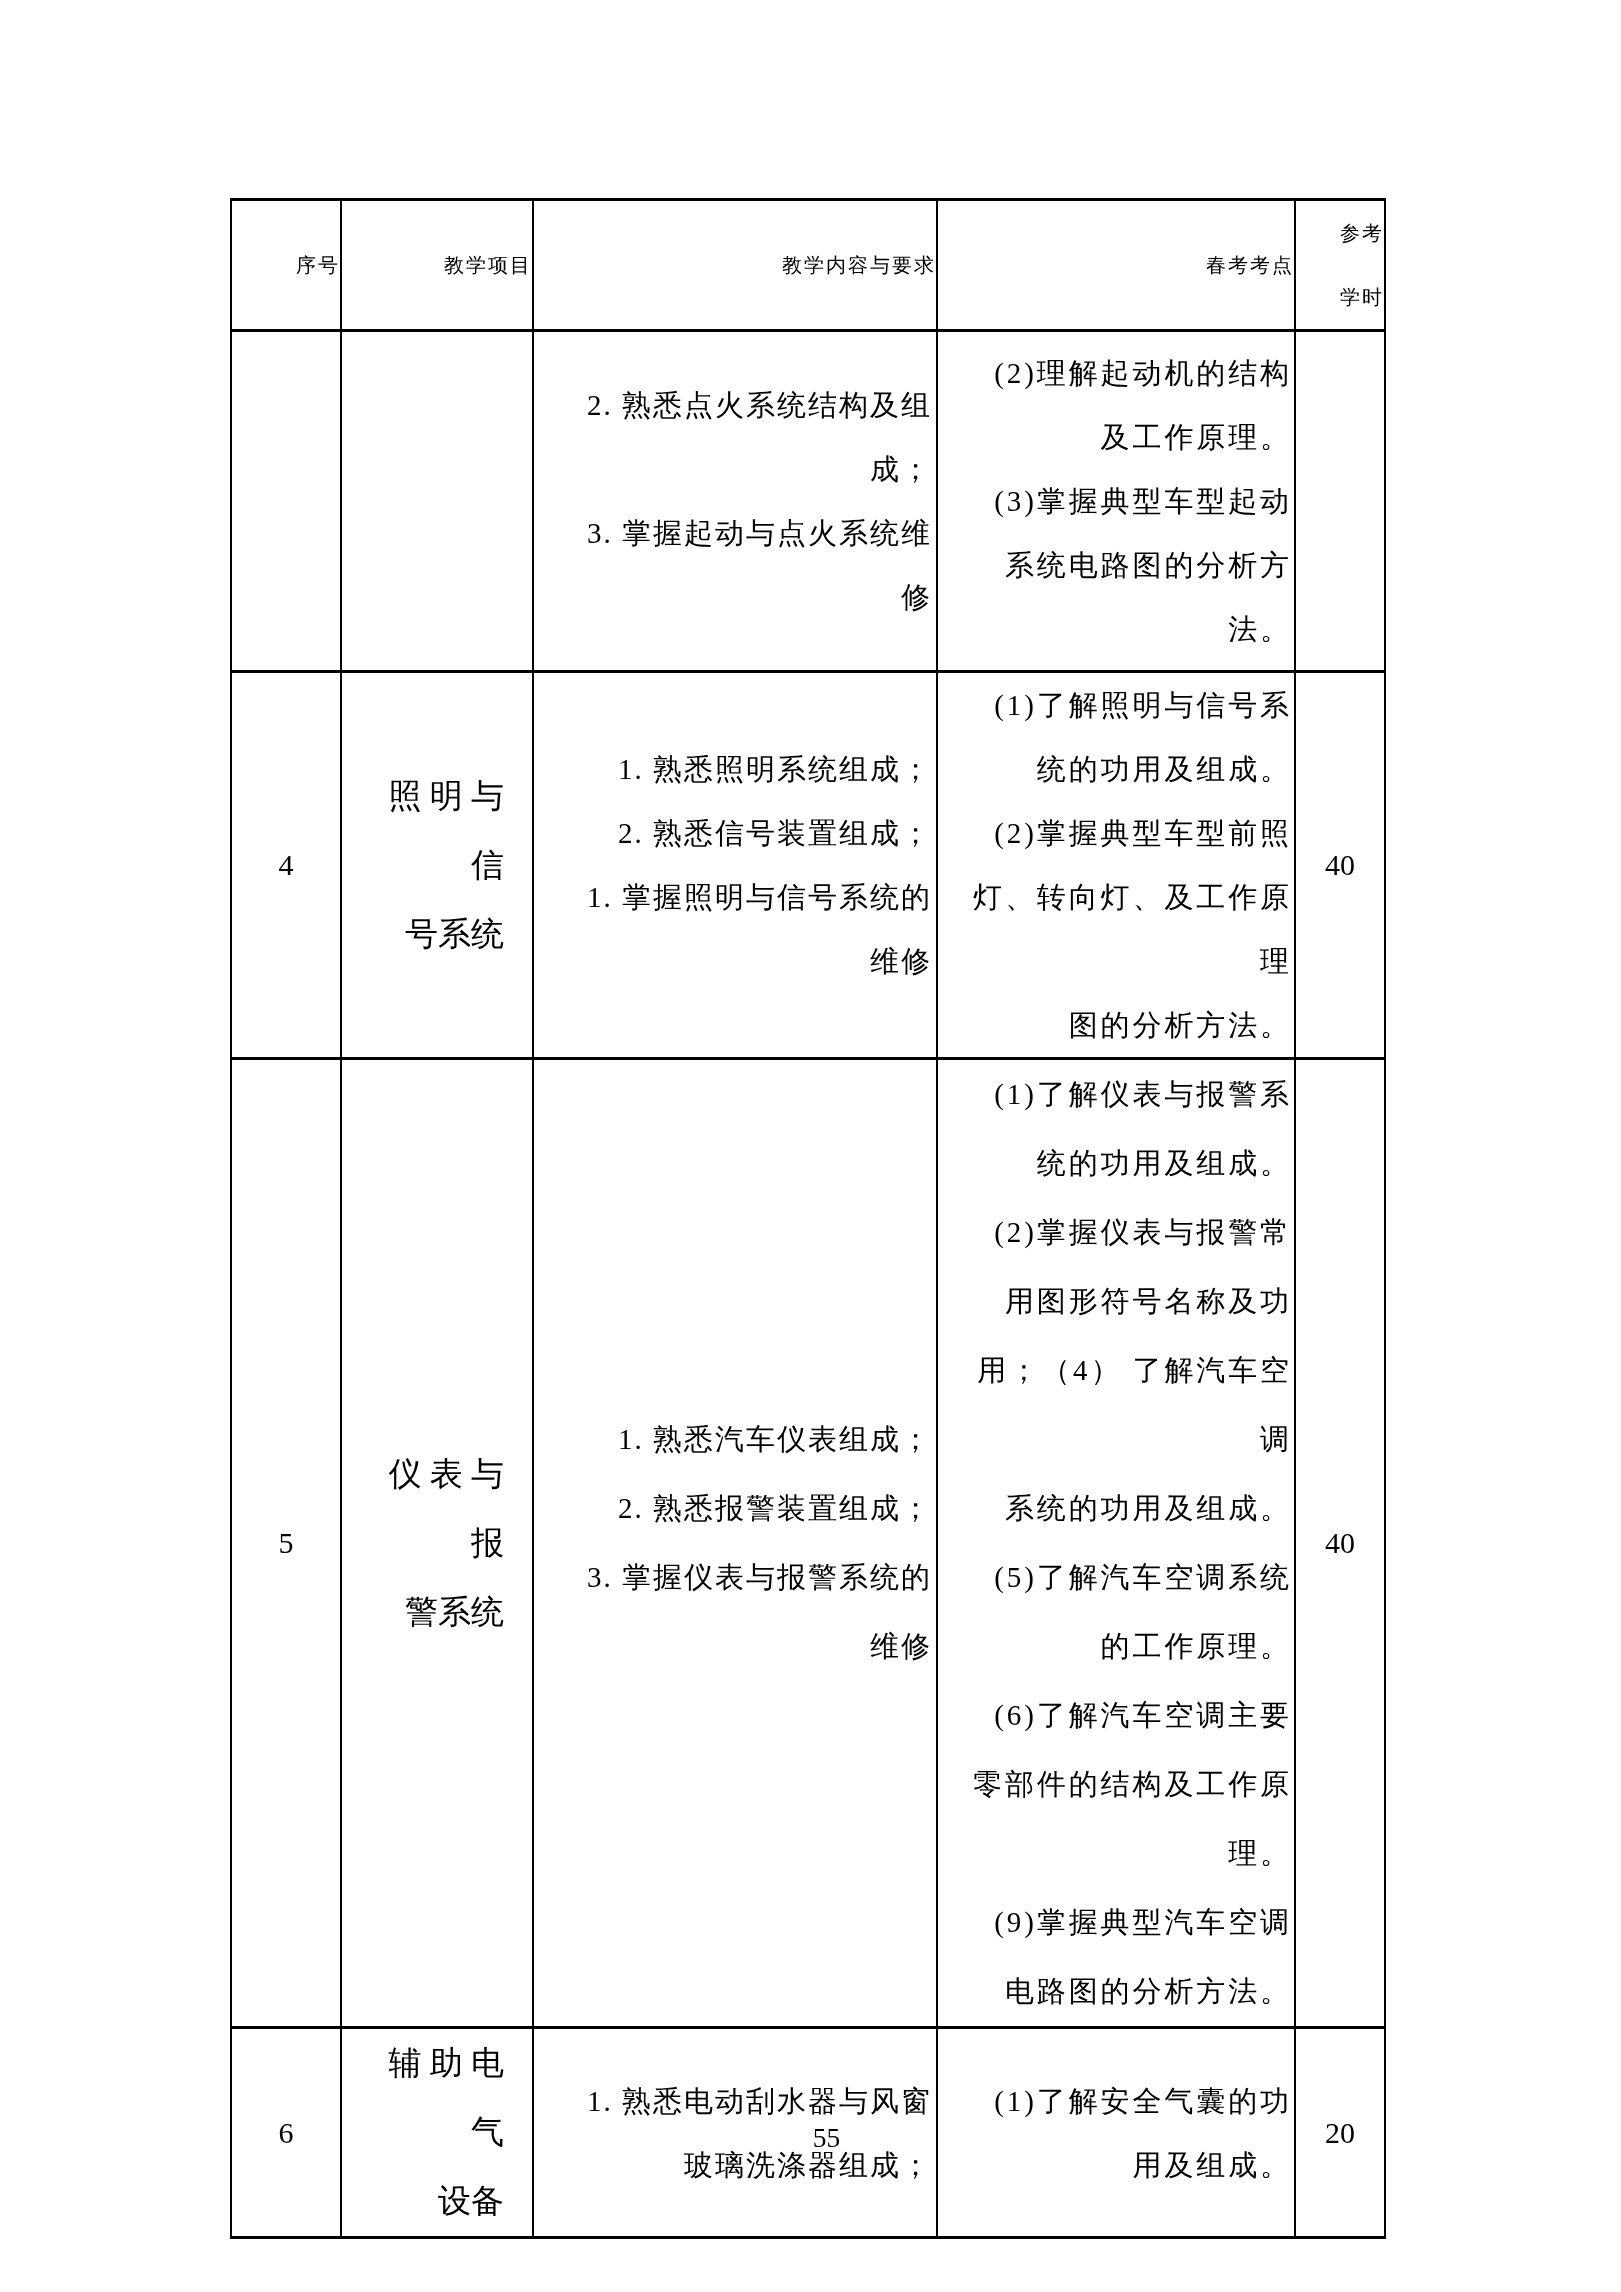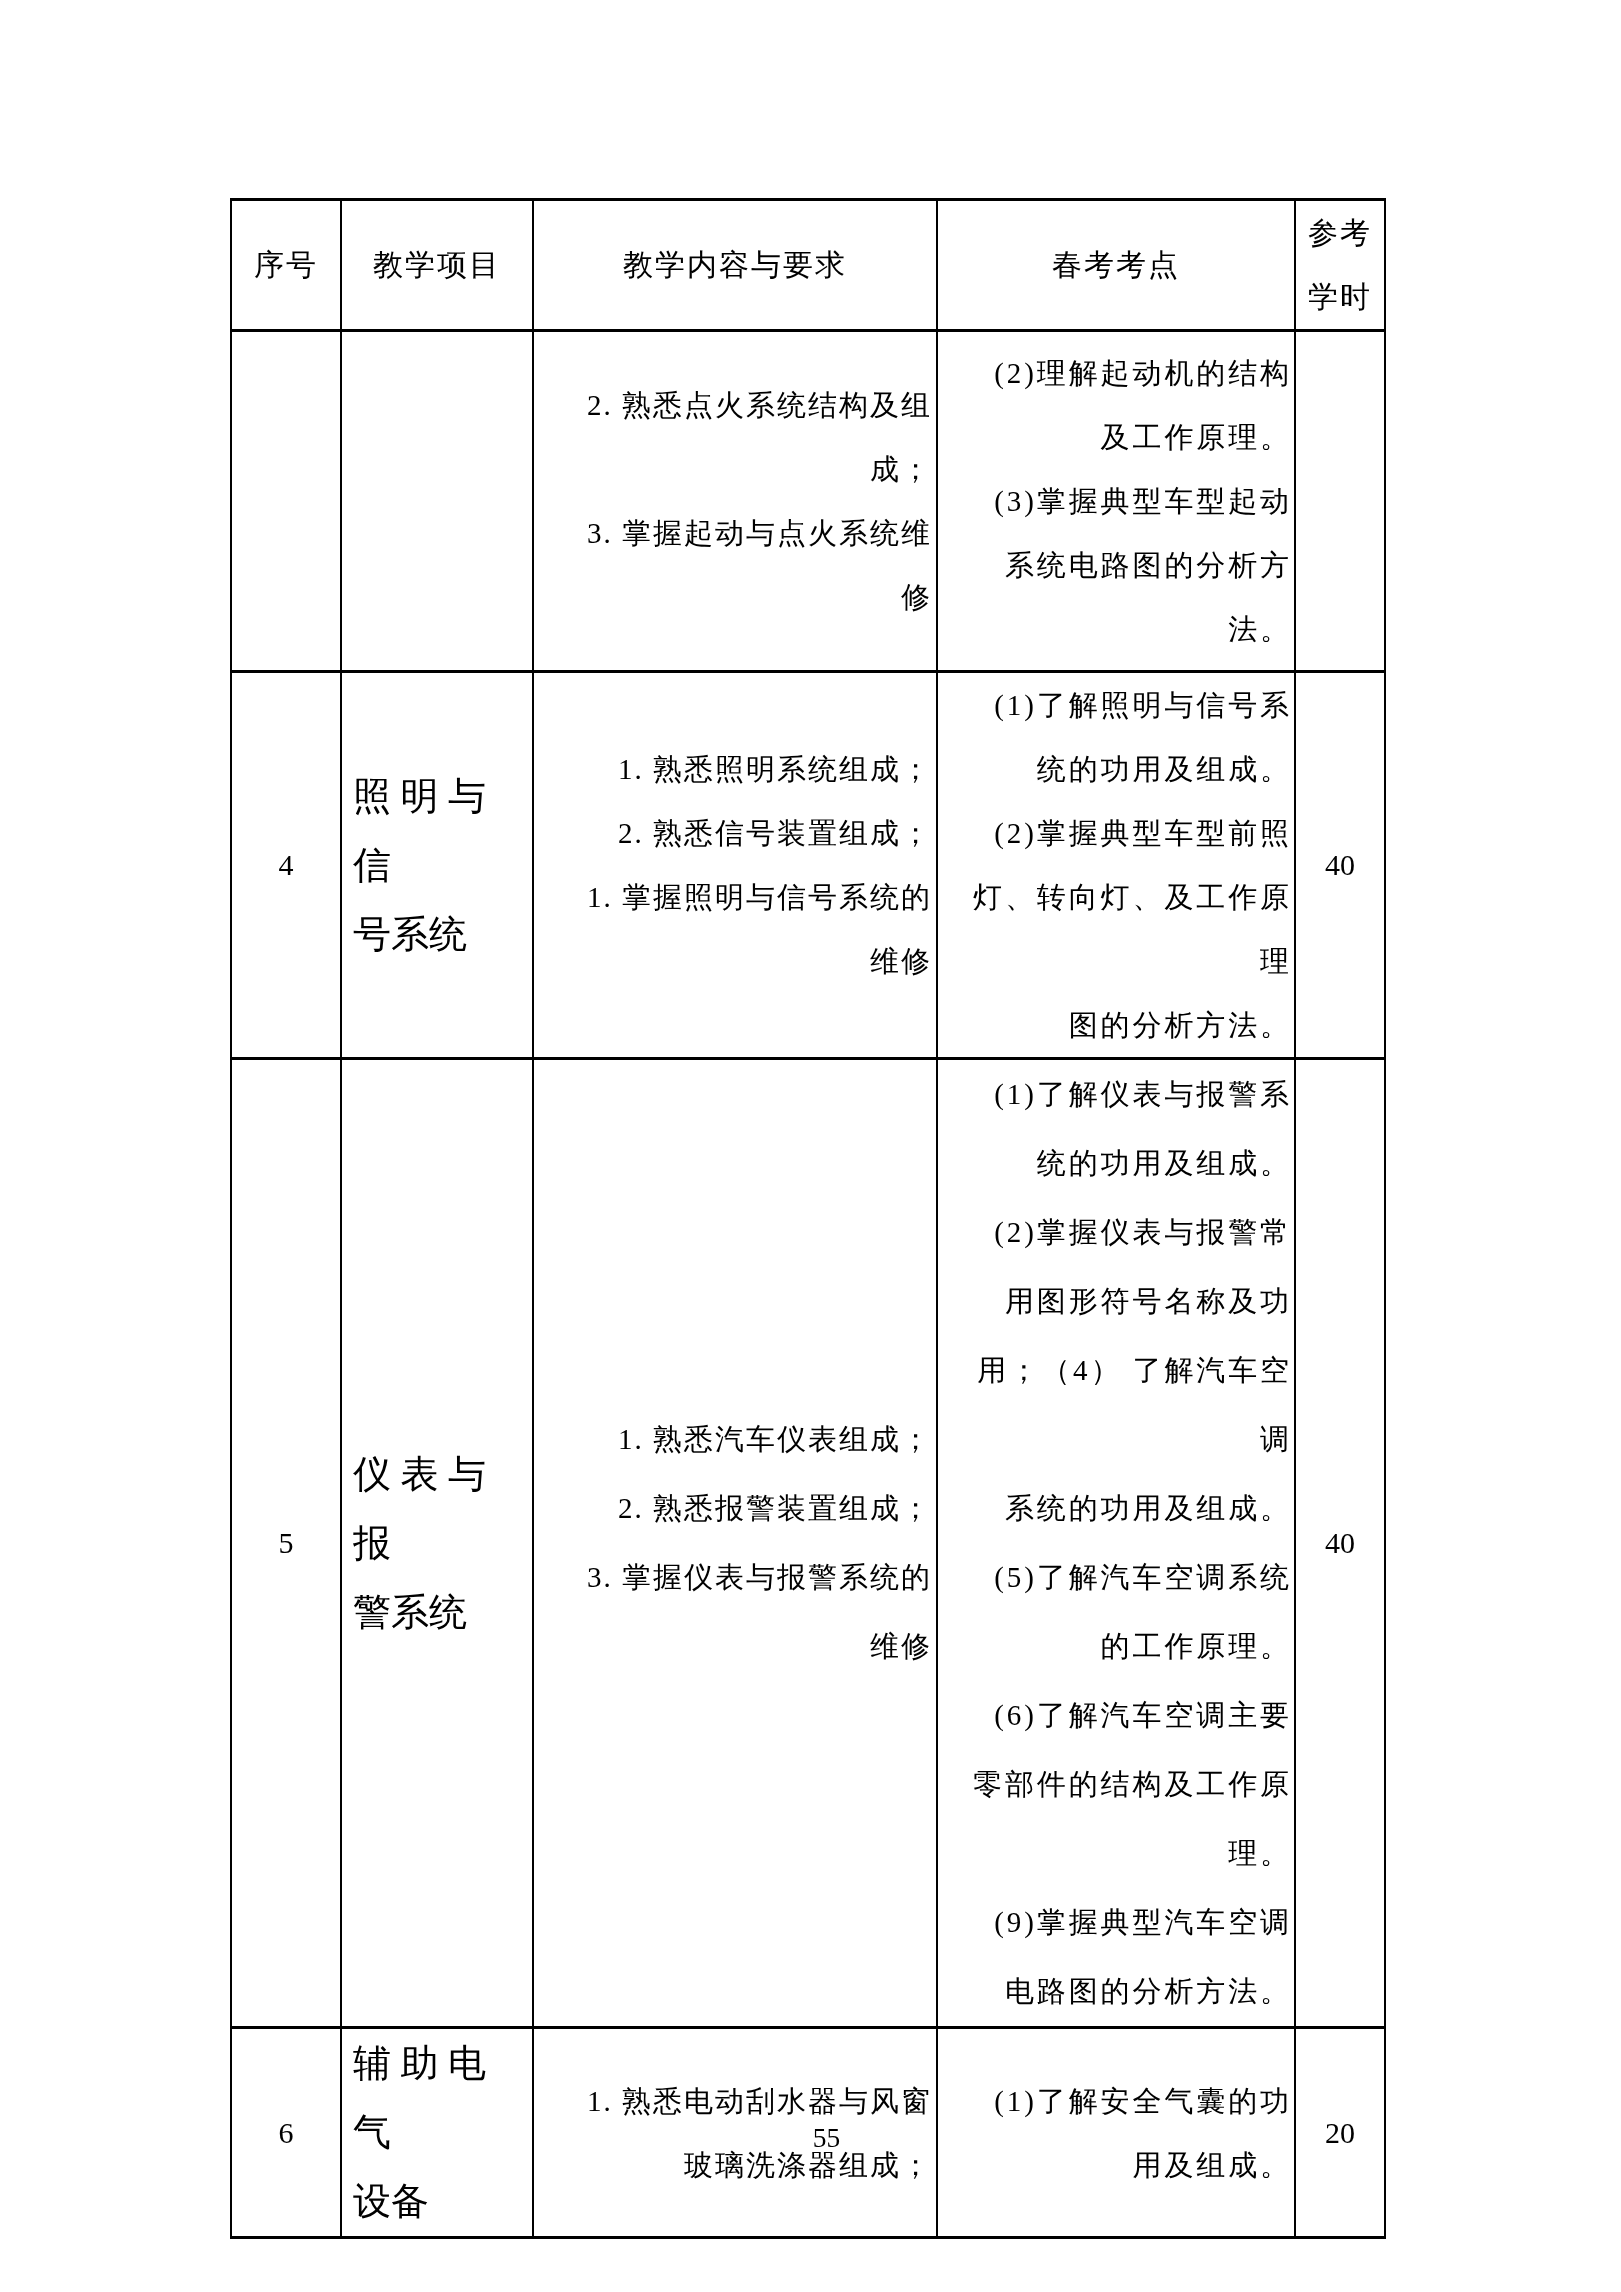--- a/index.html
+++ b/index.html
@@ -33,35 +33,35 @@
     padding: 0;
     vertical-align: middle;
     font-weight: normal;
   }
   tr.hdr  { height: 85px; }
   tr.ra   { height: 341px; }
   tr.r4   { height: 341px; }
   tr.r5   { height: 956px; }
   tr.r6   { height: 169px; }
   th {
-    font-size: 30px;
+    font-size: 20px;
     line-height: 41px;
-    text-align: center;
+    text-align: right;
     letter-spacing: 2px;
     margin-left: 8px;
   }
   td.seq, td.hours {
     font-size: 30px;
     text-align: center;
     letter-spacing: 0;
   }
   td.project {
-    font-size: 38px;
-    text-align: left;
-    padding: 0 11px;
+    font-size: 33px;
+    text-align: right;
+    padding: 0 28px;
   }
   td.content {
     font-size: 29px;
     text-align: right;
     padding-left: 13.7px;
     padding-right: 3.9px;
     letter-spacing: 2px;
   }
   td.points {
     font-size: 29px;

